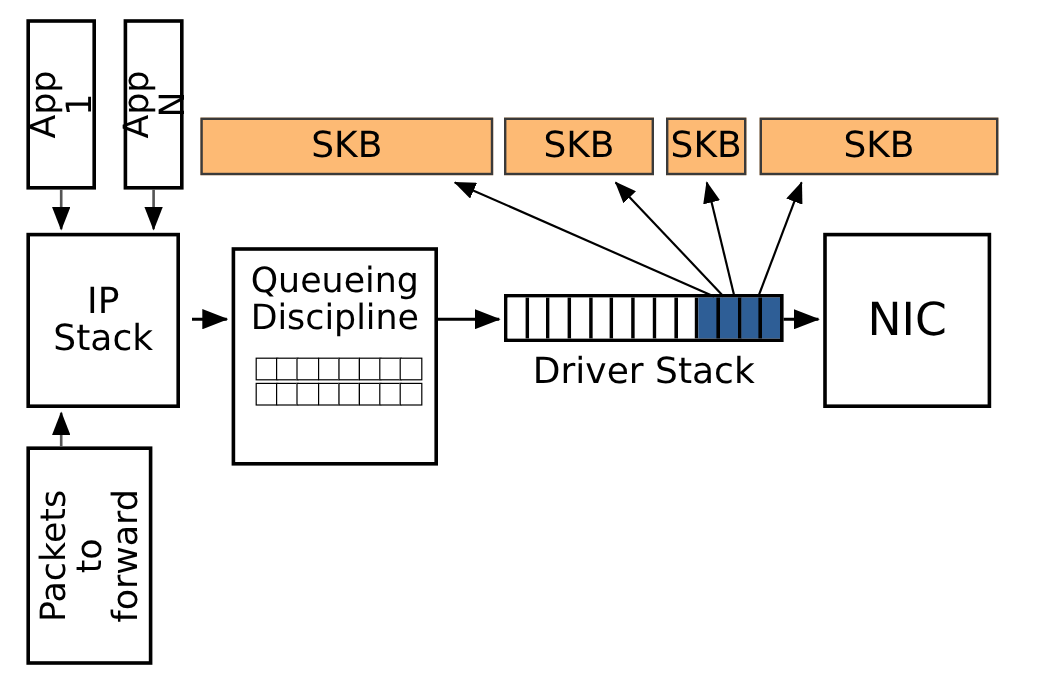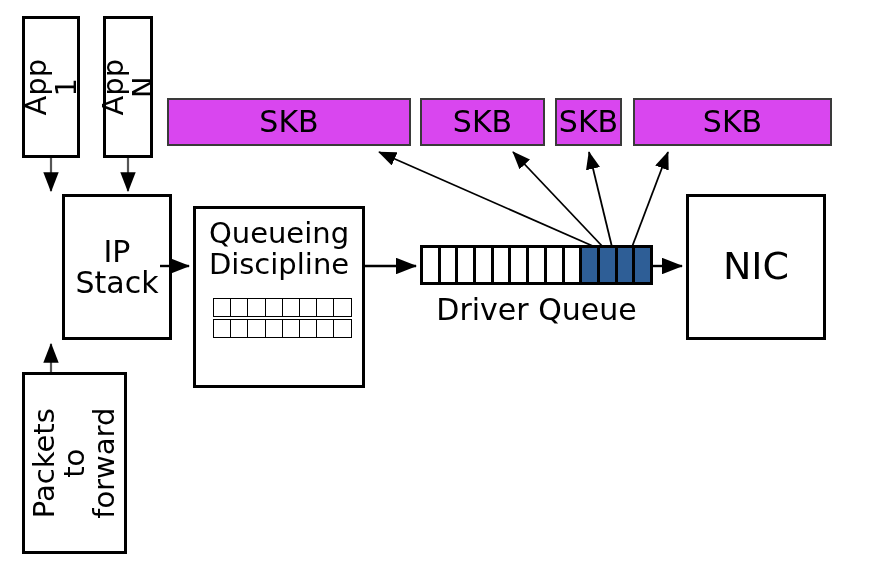--- a/index.html
+++ b/index.html
@@ -38,21 +38,21 @@
   .rotated .node-label {
     transform: rotate(-90deg);
     white-space: pre-line;
   }
   
   #app1-box { left: 22px; top: 16px; width: 58px; height: 142px; }
   #appn-box { left: 103px; top: 16px; width: 50px; height: 142px; }
   #app1-box .node-label, #appn-box .node-label { font-size: 29px; }
 
   
-  #ip-stack-box { left: 22px; top: 194px; width: 110px; height: 146px; margin-left: 40px; }
+  #ip-stack-box { left: 22px; top: 194px; width: 128px; height: 146px; }
   #ip-stack-box .node-label { font-size: 30px; }
 
   
   #qdisc-box {
     left: 193px; top: 206px; width: 172px; height: 182px;
     display: block;
     padding: 0;
   }
   #qdisc-title {
     position: absolute;
@@ -88,21 +88,21 @@
   #packets-box .node-label { font-size: 29px; }
 
   
   #nic-box { left: 686px; top: 194px; width: 140px; height: 146px; }
   #nic-box .node-label { font-size: 38px; }
 
   
   .skb-box {
     position: absolute;
     box-sizing: border-box;
-    background: #d946ef;
+    background: #fdba74;
     border: 2px solid #3a3a3a;
     display: flex;
     align-items: center;
     justify-content: center;
     height: 48px;
     top: 98px;
   }
   .skb-box .node-label {
     font-size: 30px;
     color: #000;
@@ -224,21 +224,21 @@
     <div class="dq-cell"></div>
     <div class="dq-cell"></div>
     <div class="dq-cell"></div>
     <div class="dq-cell"></div>
     <div class="dq-cell filled"></div>
     <div class="dq-cell filled"></div>
     <div class="dq-cell filled"></div>
     <div class="dq-cell filled"></div>
   </div>
 
-  <div id="driver-queue-label">Driver Queue</div>
+  <div id="driver-queue-label">Driver Stack</div>
 
   <svg class="overlay" viewBox="0 0 884 575">
     <defs>
       <marker id="arrowhead" markerWidth="9" markerHeight="7" refX="8.5" refY="3.5" orient="auto" markerUnits="strokeWidth">
         <polygon points="0 0, 9 3.5, 0 7" fill="#000"></polygon>
       </marker>
       <marker id="arrowhead-thin" markerWidth="10" markerHeight="8" refX="9.5" refY="4" orient="auto" markerUnits="strokeWidth">
         <polygon points="0 0, 10 4, 0 8" fill="#000"></polygon>
       </marker>
     </defs>

